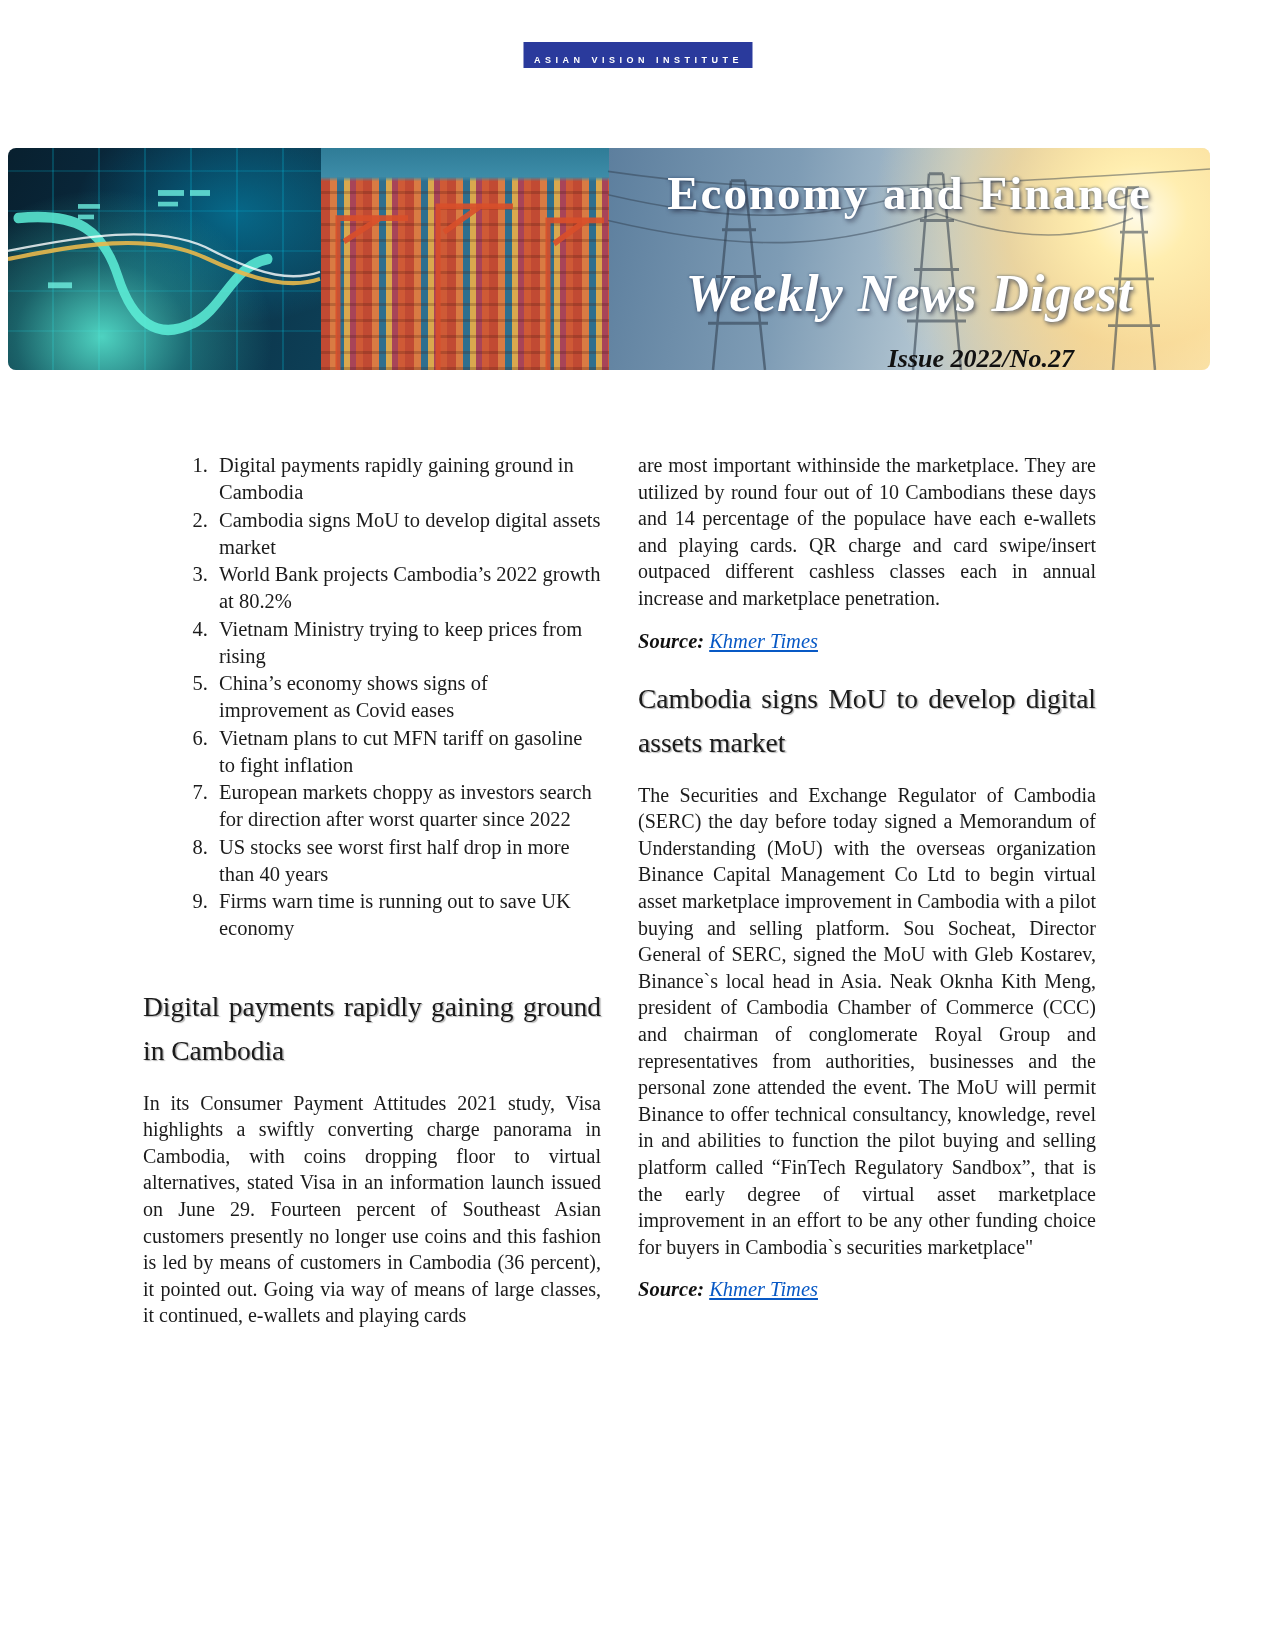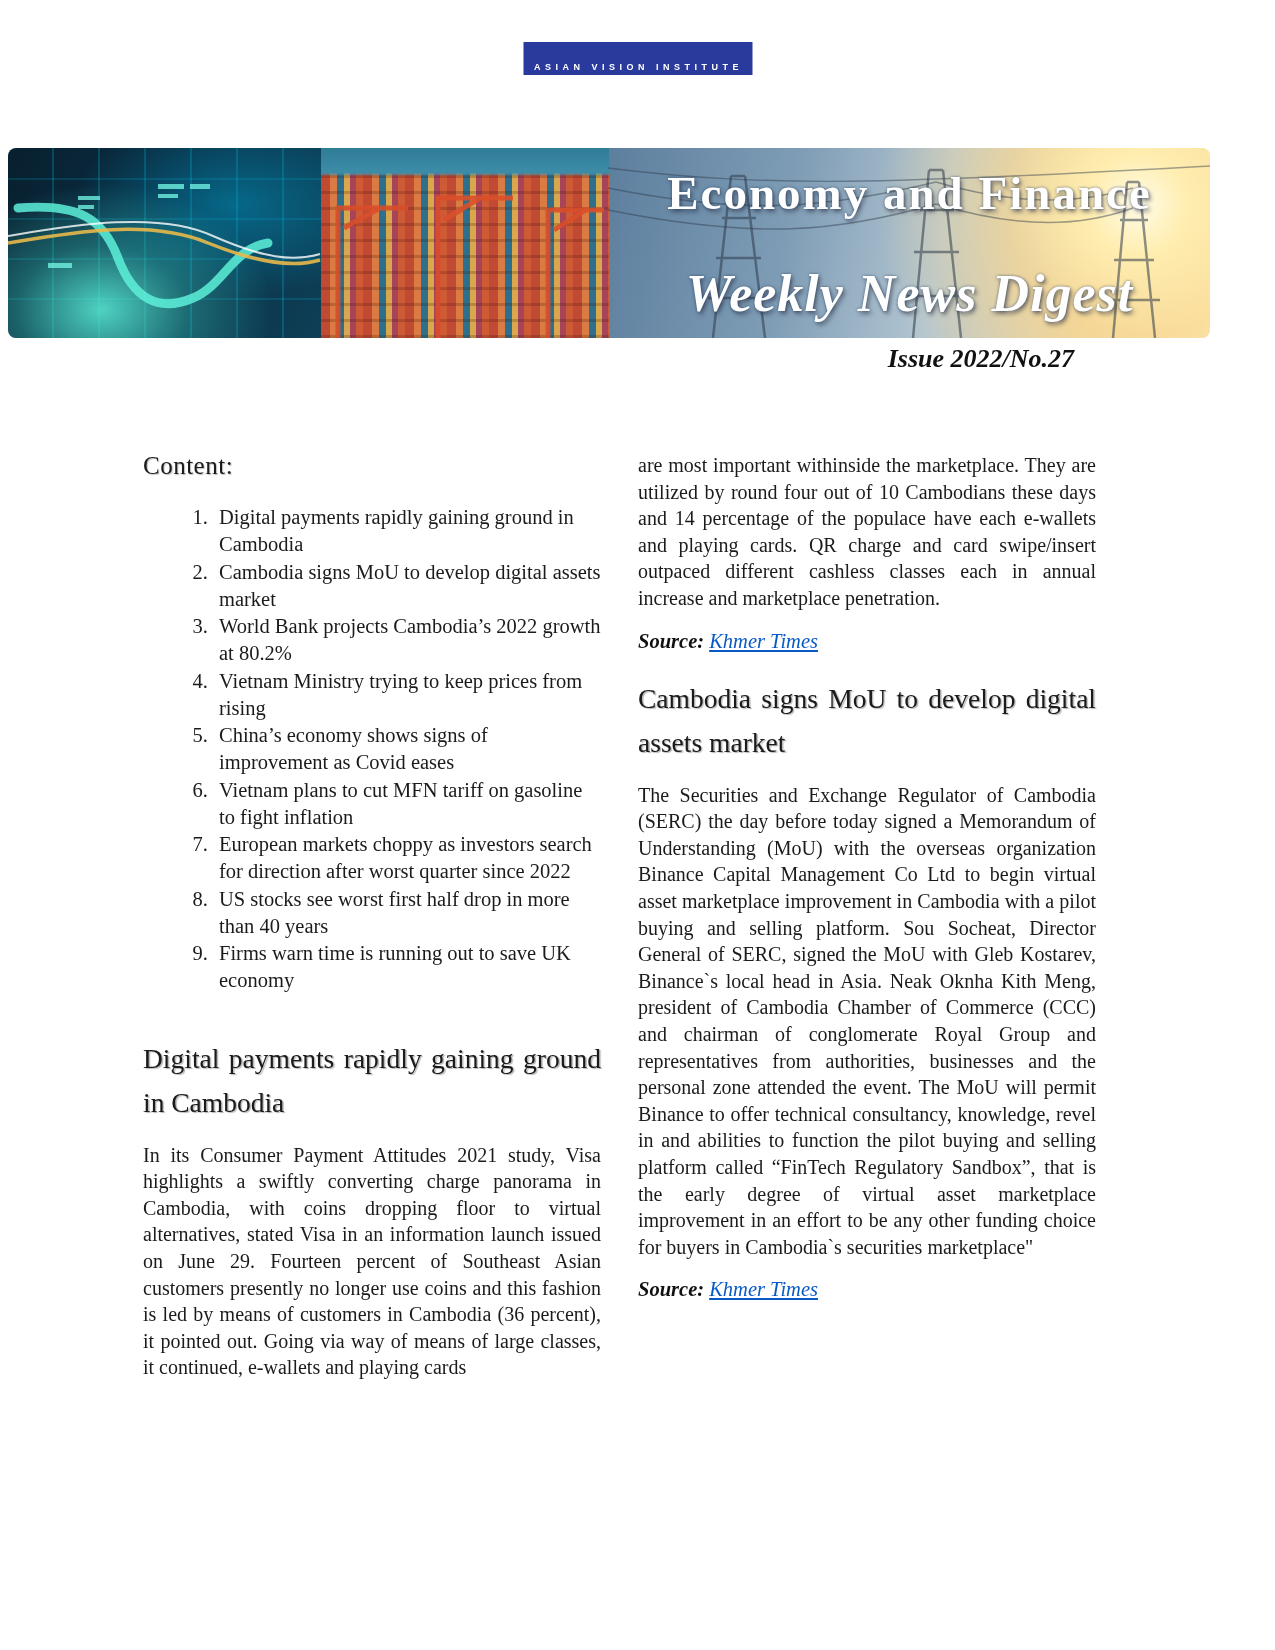--- a/index.html
+++ b/index.html
@@ -20,26 +20,26 @@
   .logo-globe{ width:62px; height:62px; display:block; }
   .logo-acronym{
     font-family:"Liberation Serif", serif;
     font-size:62px; line-height:58px; letter-spacing:14px;
     color:#2a3a9c; font-weight:500;
   }
   .logo-bar{
     margin-top:4px; background:#2a3a9c; color:#ffffff;
     font-family:"Liberation Sans", sans-serif;
     font-size:9px; letter-spacing:4.5px; font-weight:bold;
-    padding:20px 9px 3px 11px; white-space:nowrap;
+    padding:13px 9px 3px 11px; white-space:nowrap;
   }
 
   
   .banner{
-    position:absolute; top:148px; left:8px; width:1202px; height:190px;
+    position:absolute; top:148px; left:8px; width:1202px; height:222px;
     border-radius:8px; overflow:hidden;
     box-shadow: inset 0 0 12px 7px rgba(255,255,255,0.95);
   }
   .banner .photo{ position:absolute; top:0; bottom:0; }
   .photo-chart{
     left:0; width:26%;
     background:
       radial-gradient(ellipse at 30% 85%, rgba(90,240,215,0.85) 0%, rgba(60,210,195,0.35) 28%, transparent 55%),
       radial-gradient(ellipse at 72% 30%, rgba(0,170,215,0.45) 0%, transparent 50%),
       repeating-linear-gradient(90deg, transparent 0 44px, rgba(0,205,235,0.22) 44px 46px),
@@ -166,21 +166,20 @@
 
   <div class="banner-title">Economy and Finance</div>
   <div class="banner-subtitle">Weekly News Digest</div>
 </div>
 
 <div class="issue-line">Issue 2022/No.27</div>
 
 <div class="columns">
 
   <div class="col">
-    <div class="toc-heading">Content:</div>
     <ol class="toc">
       <li>Digital payments rapidly gaining ground in Cambodia</li>
       <li>Cambodia signs MoU to develop digital assets market</li>
       <li>World Bank projects Cambodia’s 2022 growth at 80.2%</li>
       <li>Vietnam Ministry trying to keep prices from rising</li>
       <li>China’s economy shows signs of improvement as Covid eases</li>
       <li>Vietnam plans to cut MFN tariff on gasoline to fight inflation</li>
       <li>European markets choppy as investors search for direction after worst quarter since 2022</li>
       <li>US stocks see worst first half drop in more than 40 years</li>
       <li>Firms warn time is running out to save UK economy</li>

